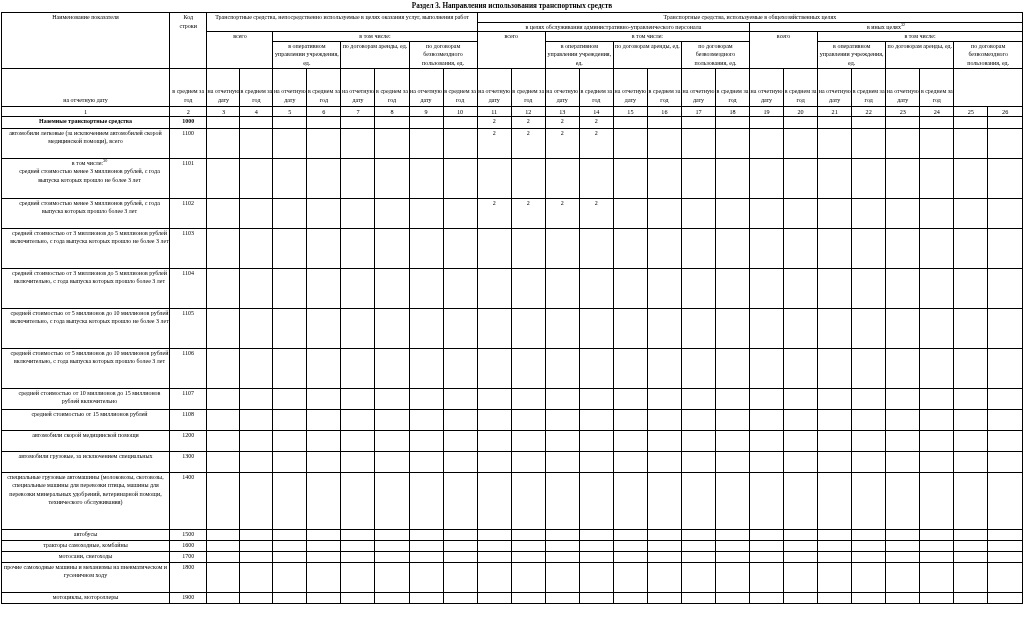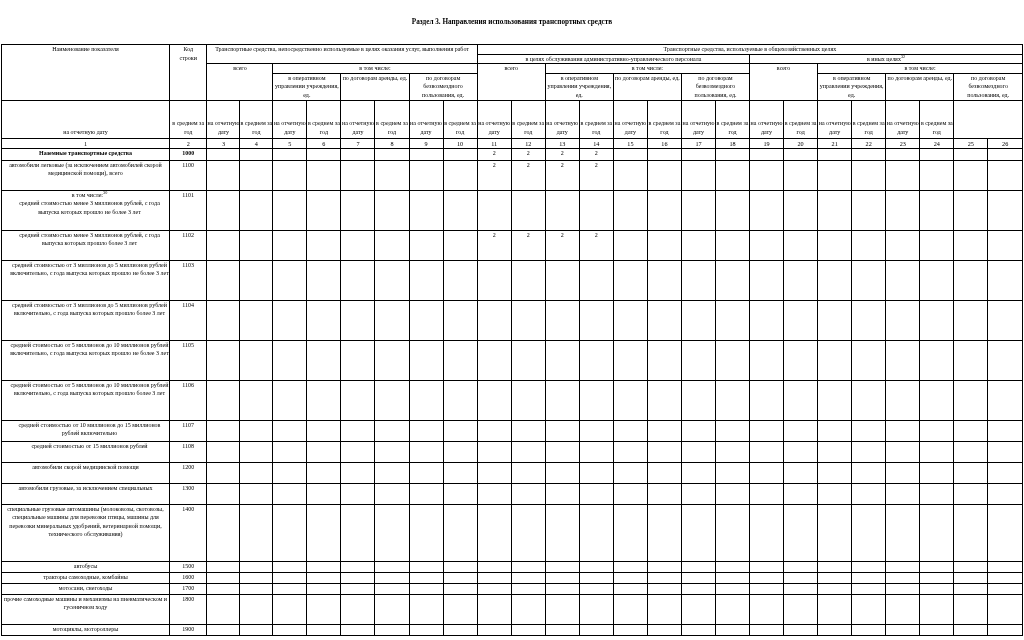--- a/index.html
+++ b/index.html
@@ -20,21 +20,21 @@
     height: 640px;
     box-sizing: border-box;
     padding: 0 1px;
   }
   .doc-title {
     text-align: center;
     font-size: 7.2px;
     font-weight: bold;
     line-height: 11px;
     height: 11px;
-    margin: 16px;
+    margin: 0;
     padding-top: 1px;
   }
   table.form {
     border-collapse: collapse;
     table-layout: fixed;
     width: 1022px;
     margin: 0;
   }
   table.form th,
   table.form td {

